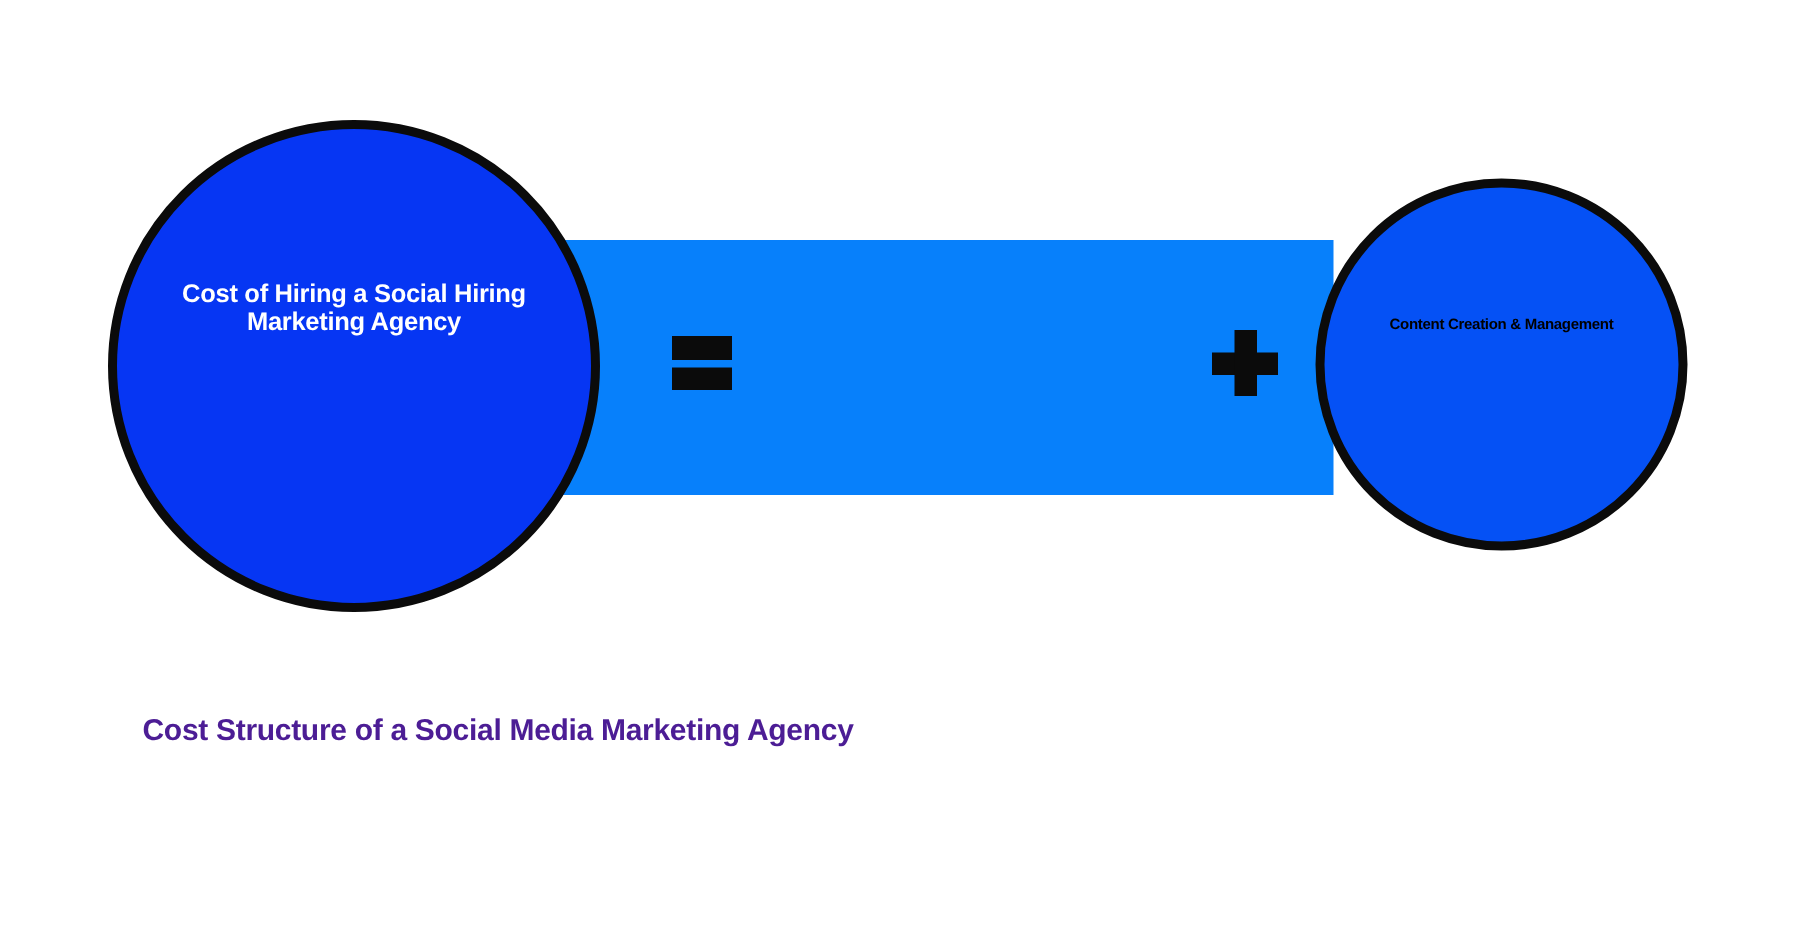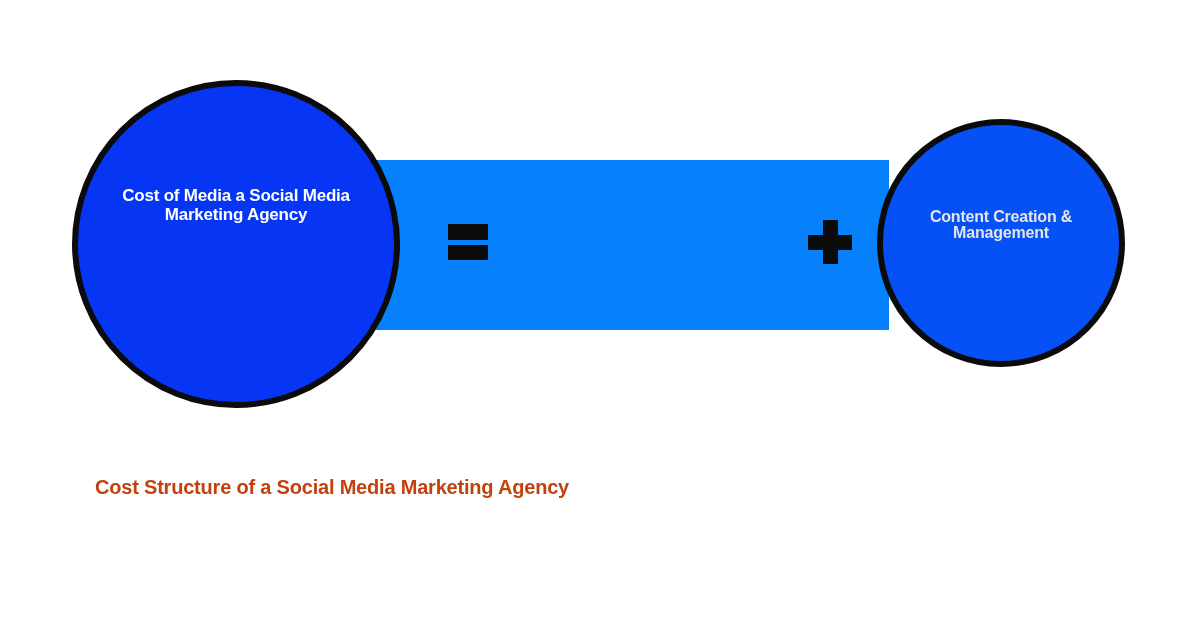--- a/index.html
+++ b/index.html
@@ -75,23 +75,23 @@
   .operand-label-1 {
     top: 105px;
     width: 220px;
     font-size: 14px;
     line-height: 16px;
     color: #0c0c0c;
   }
   .operand-label-2 {
     top: 84px;
     width: 170px;
-    font-size: 16px;
+    font-size: 10px;
     line-height: 16px;
-    color: #e5e5e5;
+    color: #000000;
   }
 
   
   .op { position: absolute; z-index: 3; }
   .op .seg { position: absolute; background: #0b0b0b; }
 
   .op.equals { left: 448px; top: 224px; width: 40px; height: 36px; }
   .op.equals .seg.top    { left: 0; top: 0;    width: 40px; height: 16px; }
   .op.equals .seg.bottom { left: 0; top: 21px; width: 40px; height: 15px; }
 
@@ -100,34 +100,34 @@
   .op.plus .seg.v { left: 14.5px; top: 0;    width: 15px; height: 44px; }
 
   
   .caption {
     position: absolute;
     left: 95px;
     top: 475px;
     font-size: 20px;
     line-height: 24px;
     font-weight: bold;
-    color: #c2410c;
+    color: #4c1d95;
     letter-spacing: -0.2px;
     white-space: nowrap;
   }
 </style>
 </head>
 <body>
 
 <div class="canvas">
 
   <div class="band"></div>
 
   <div class="circle result">
-    <div class="label result-label">Cost of Media a Social Media Marketing Agency</div>
+    <div class="label result-label">Cost of Hiring a Social Hiring Marketing Agency</div>
   </div>
 
   <div class="op equals" role="img" aria-label="=">
     <span class="seg top"></span>
     <span class="seg bottom"></span>
   </div>
 
 
   <div class="op plus" role="img" aria-label="+">
     <span class="seg h"></span>

